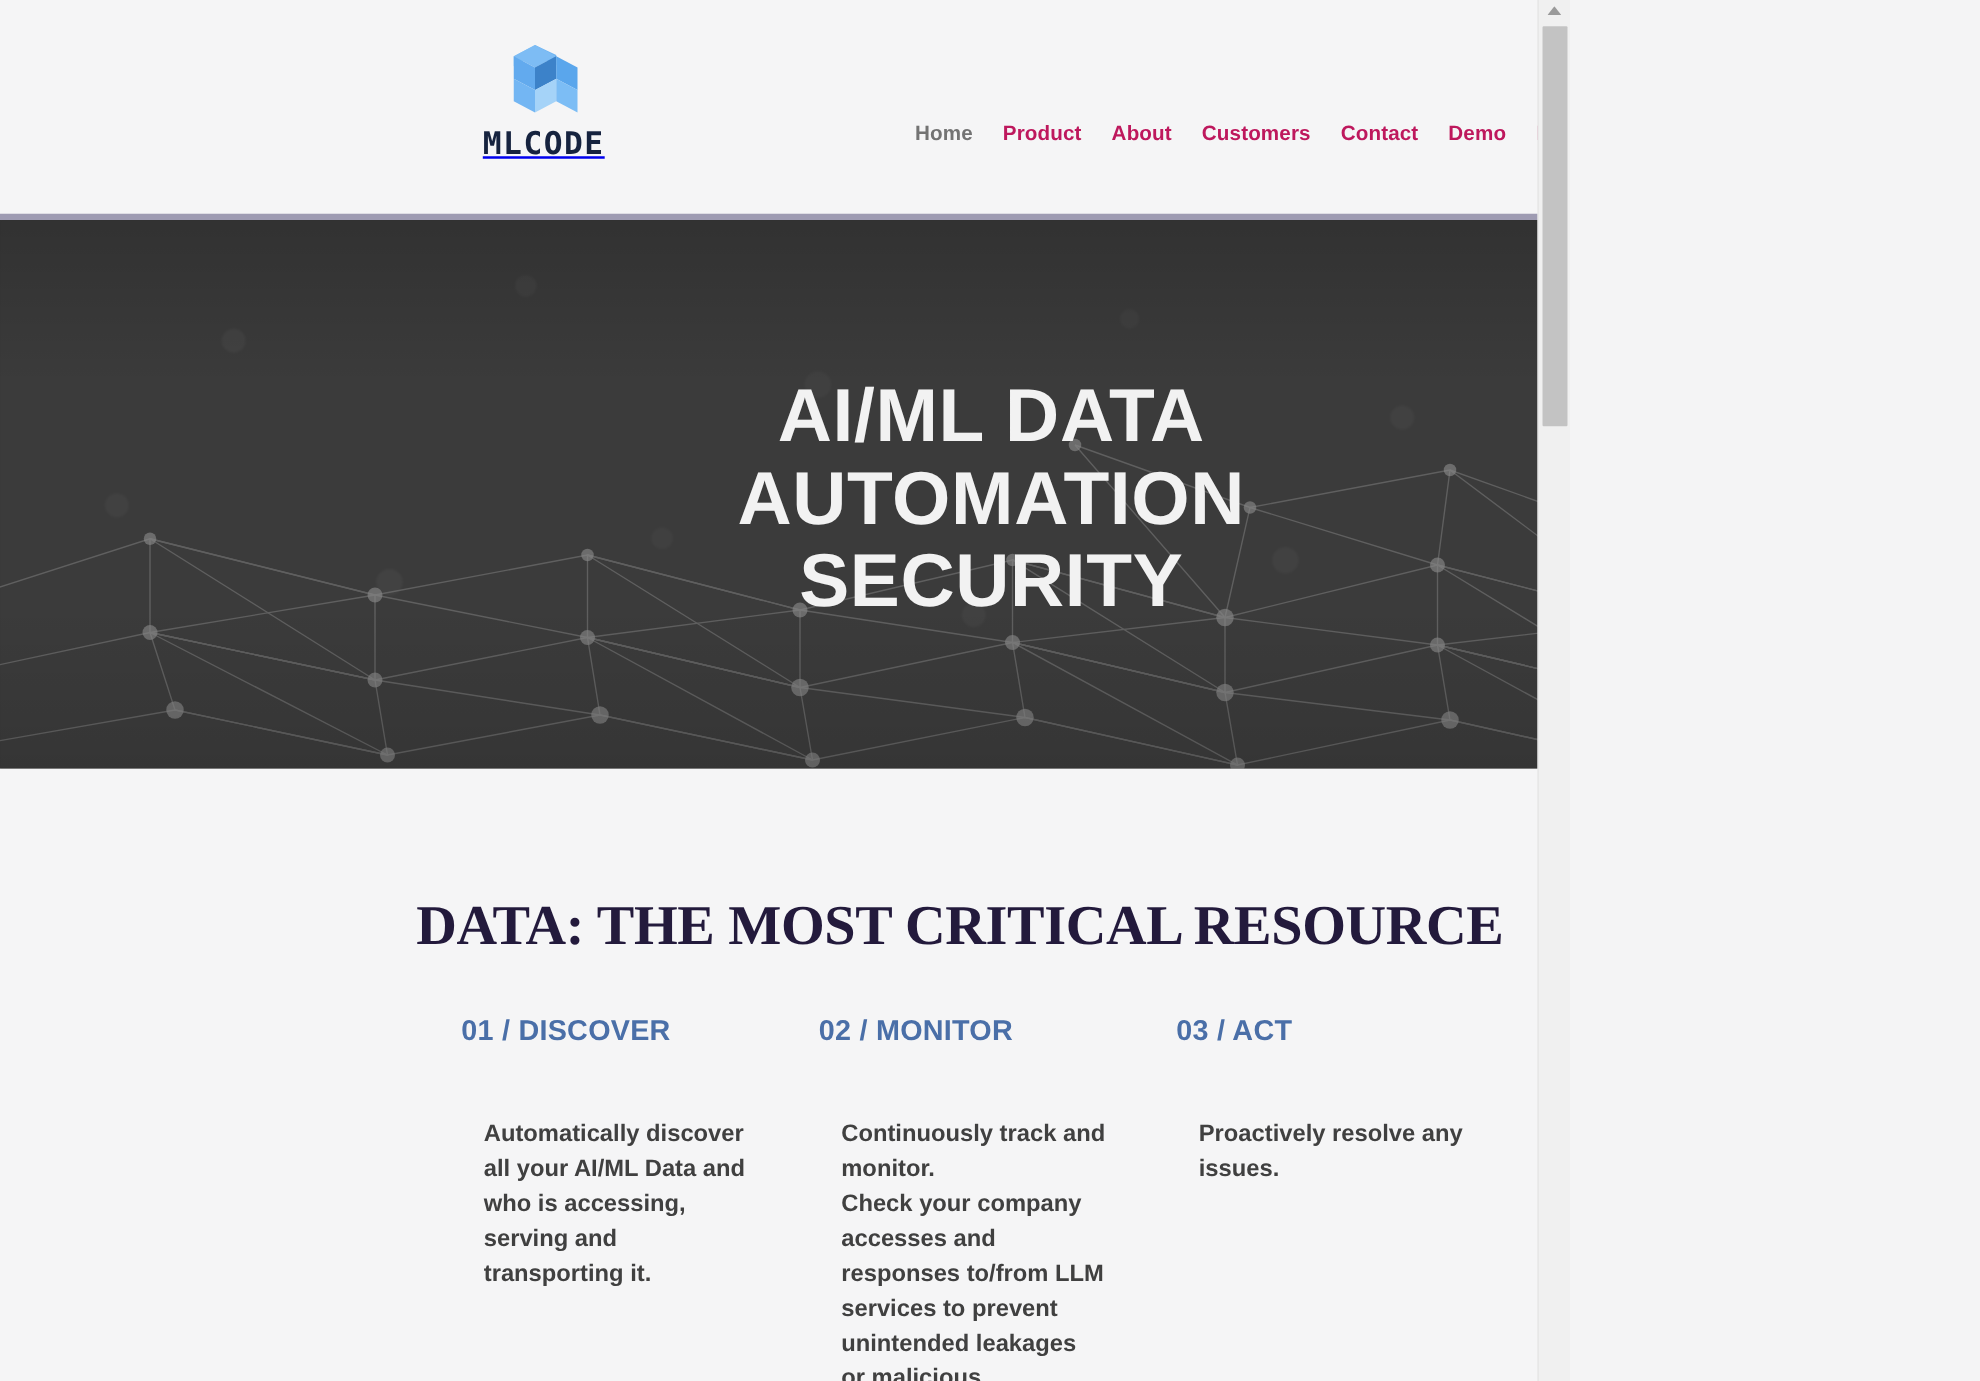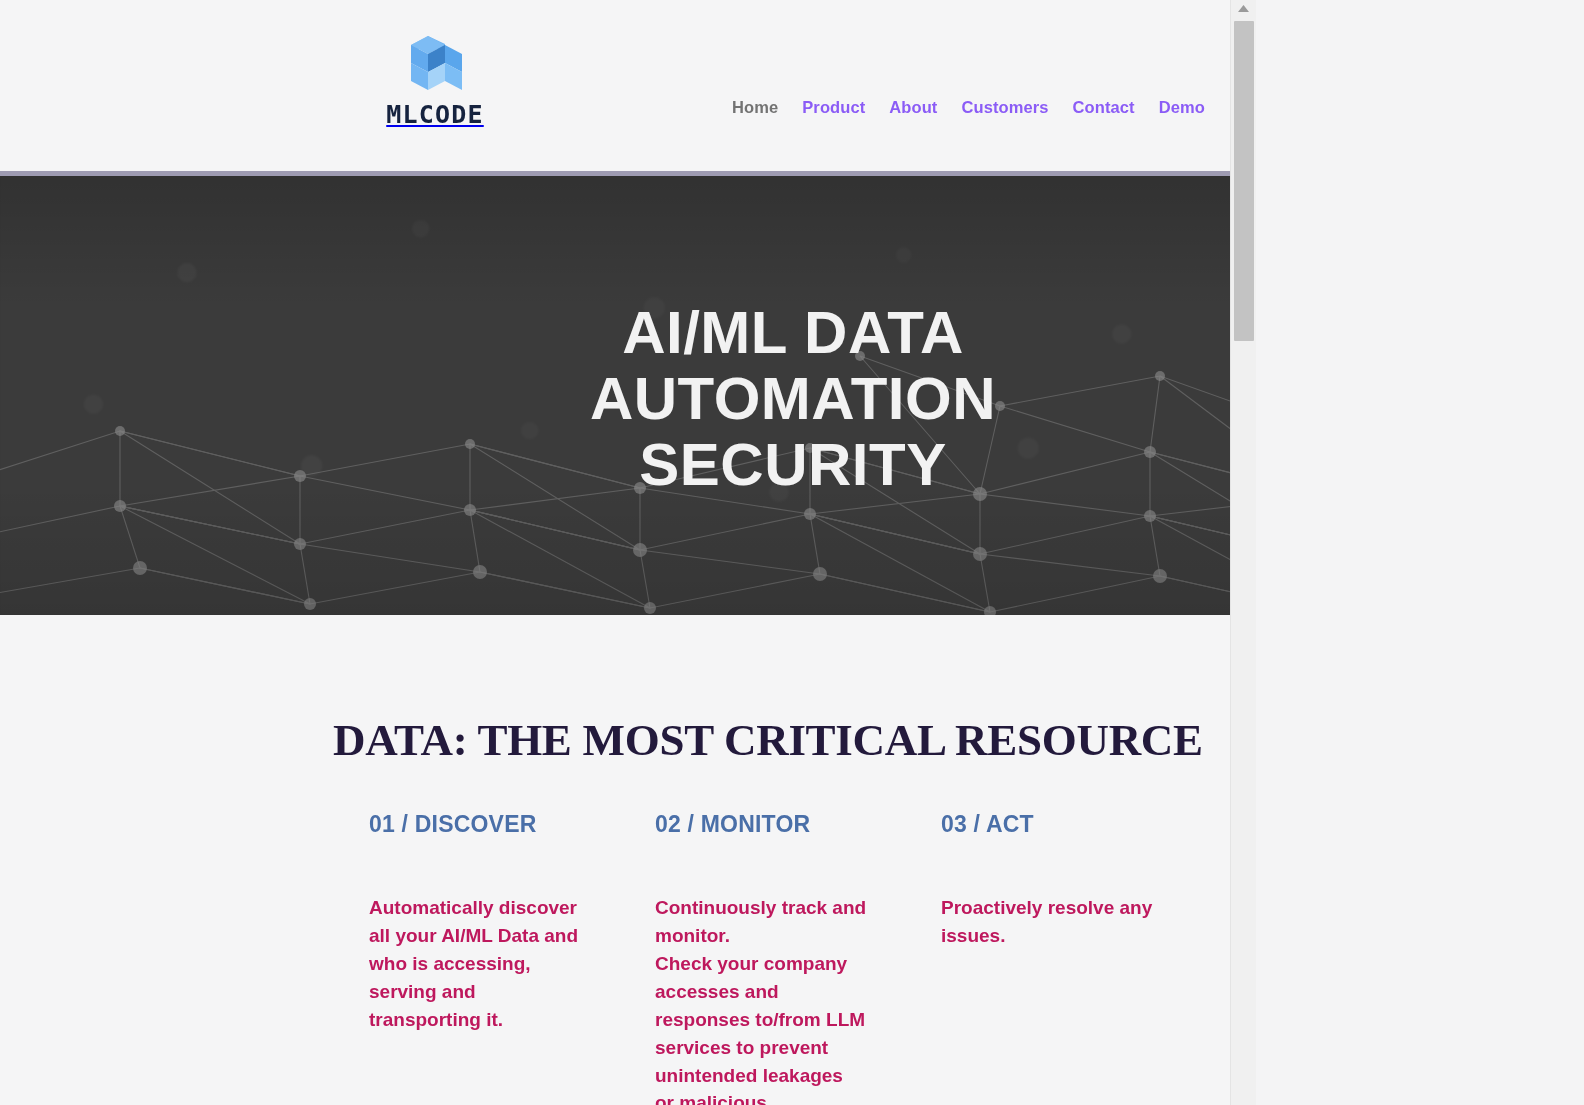--- a/index.html
+++ b/index.html
@@ -60,21 +60,21 @@
     position:absolute;
     left:720px; top:98px;
     display:flex;
     align-items:center;
     gap:0px;
   }
   #nav a {
     font-family:"Liberation Sans", sans-serif;
     font-size:16.5px;
     font-weight:bold;
-    color:#8b5cf6;
+    color:#be185d;
     text-decoration:none;
     padding:0 12px;
     letter-spacing:0.1px;
     white-space:nowrap;
   }
   #nav a.active { color:#737373; }
 
   #header-divider {
     position:absolute;
     left:0; top:171px;
@@ -176,24 +176,25 @@
     font-weight:700;
     color:#4a6fa8;
     letter-spacing:0.2px;
     margin-bottom:56px;
     white-space:nowrap;
   }
   .col-body {
     font-family:"Liberation Sans", sans-serif;
     font-size:19px;
     font-weight:bold;
-    color:#be185d;
+    color:#404040;
     line-height:1.47;
     width:212px;
     white-space:pre-line;
+    margin-left:18px;
   }
   .col:nth-child(3) .col-body { width:232px; }
 
   
   #scrollbar {
     position:absolute;
     right:0; top:0;
     width:26px; height:1105px;
     background:#f0f0f0;
     border-left:1px solid #e4e4e4;

